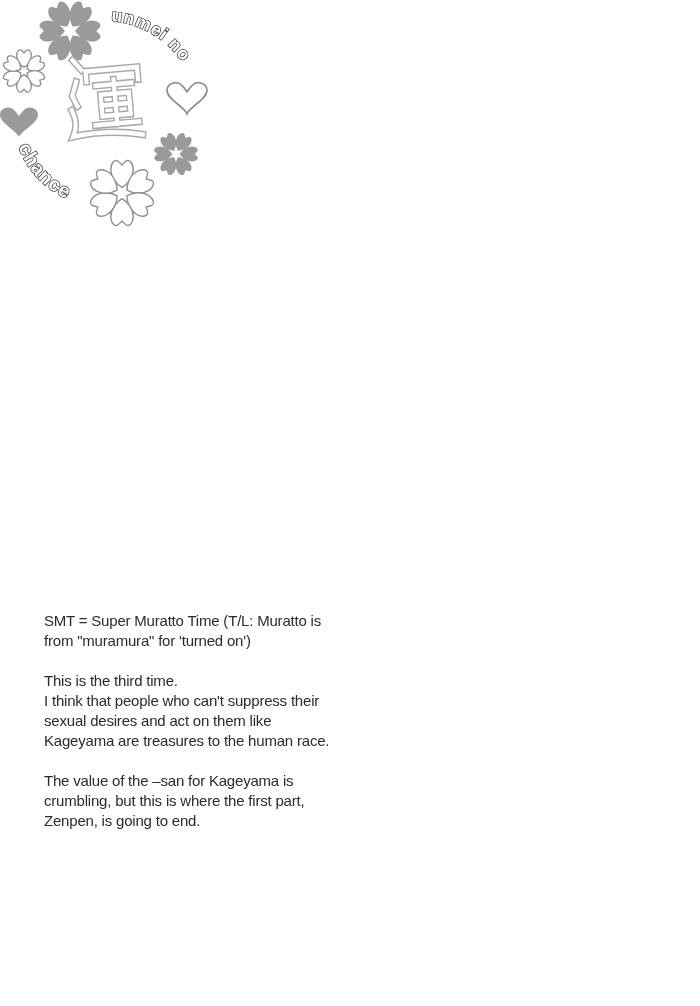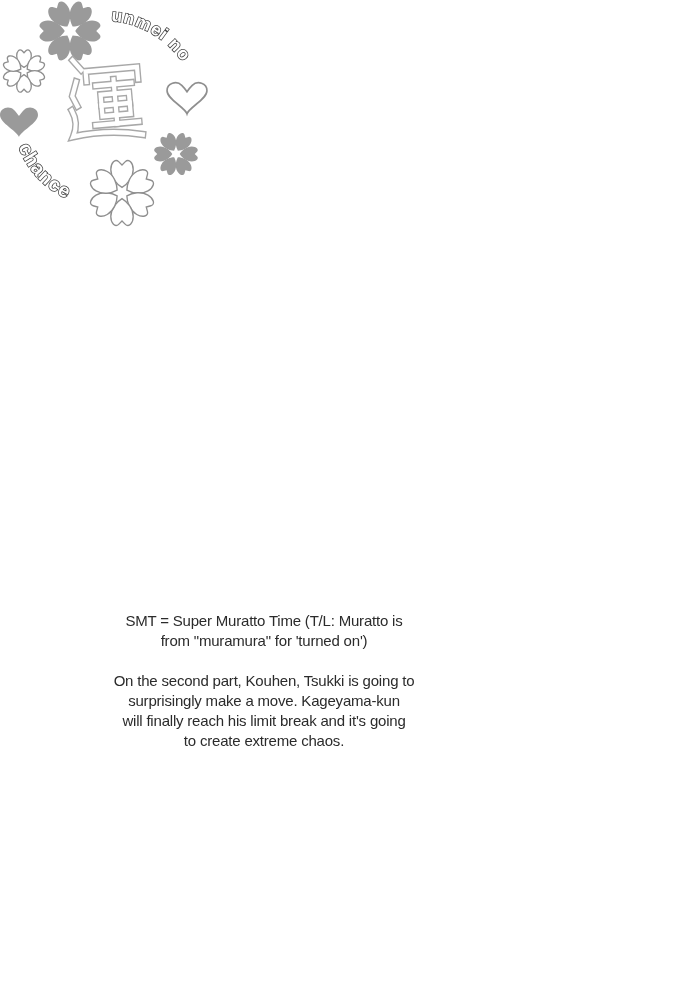--- a/index.html
+++ b/index.html
@@ -35,21 +35,20 @@
   .curved-word.bottom { font-size: 19.5px; }
   .body-text {
     position: absolute;
     left: 44px;
     top: 611px;
     width: 440px;
     color: #2b2b2b;
     font-size: 15px;
     line-height: 20px;
     letter-spacing: -0.2px;
-    text-align: center;
   }
   .body-text p {
     margin: 0 0 20px 0;
     white-space: pre-line;
   }
 </style>
 </head>
 <body>
 
 <div class="page">
@@ -102,19 +101,22 @@
       <textPath href="#arcTop">unmei no</textPath>
     </text>
     <text class="curved-word bottom">
       <textPath href="#arcBottom">chance</textPath>
     </text>
   </svg>
 
   <div class="body-text">
     <p>SMT = Super Muratto Time (T/L: Muratto is
 from "muramura" for 'turned on')</p>
-    <p>On the second part, Kouhen, Tsukki is going to
-surprisingly make a move. Kageyama-kun
-will finally reach his limit break and it's going
-to create extreme chaos.</p>
+    <p>This is the third time.
+I think that people who can't suppress their
+sexual desires and act on them like
+Kageyama are treasures to the human race.</p>
+    <p>The value of the –san for Kageyama is
+crumbling, but this is where the first part,
+Zenpen, is going to end.</p>
   </div>
 
 </div>
 
 </body></html>

